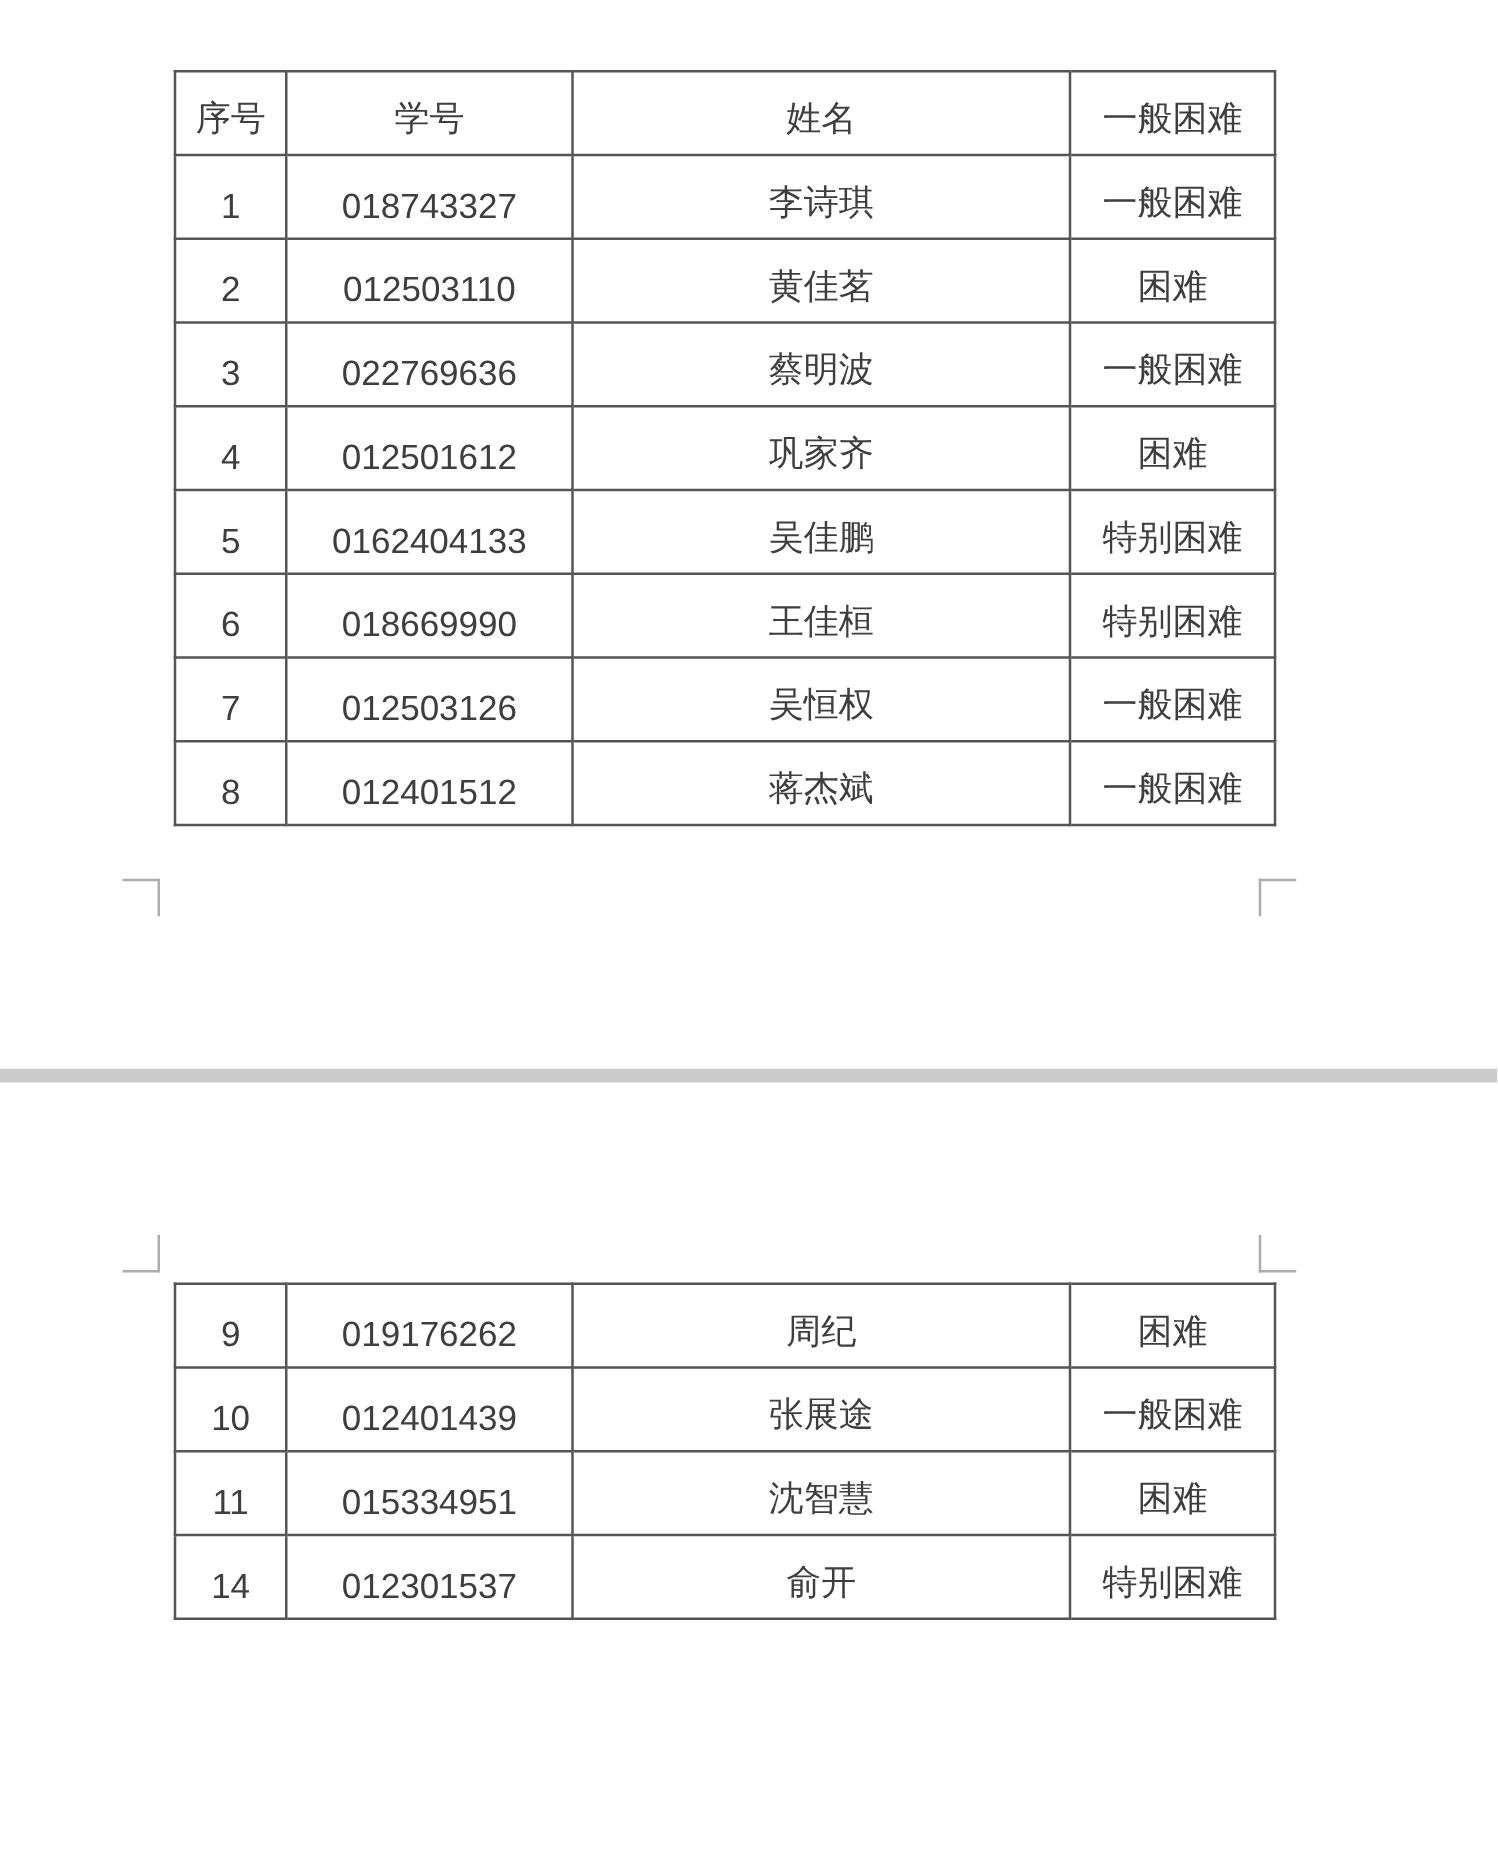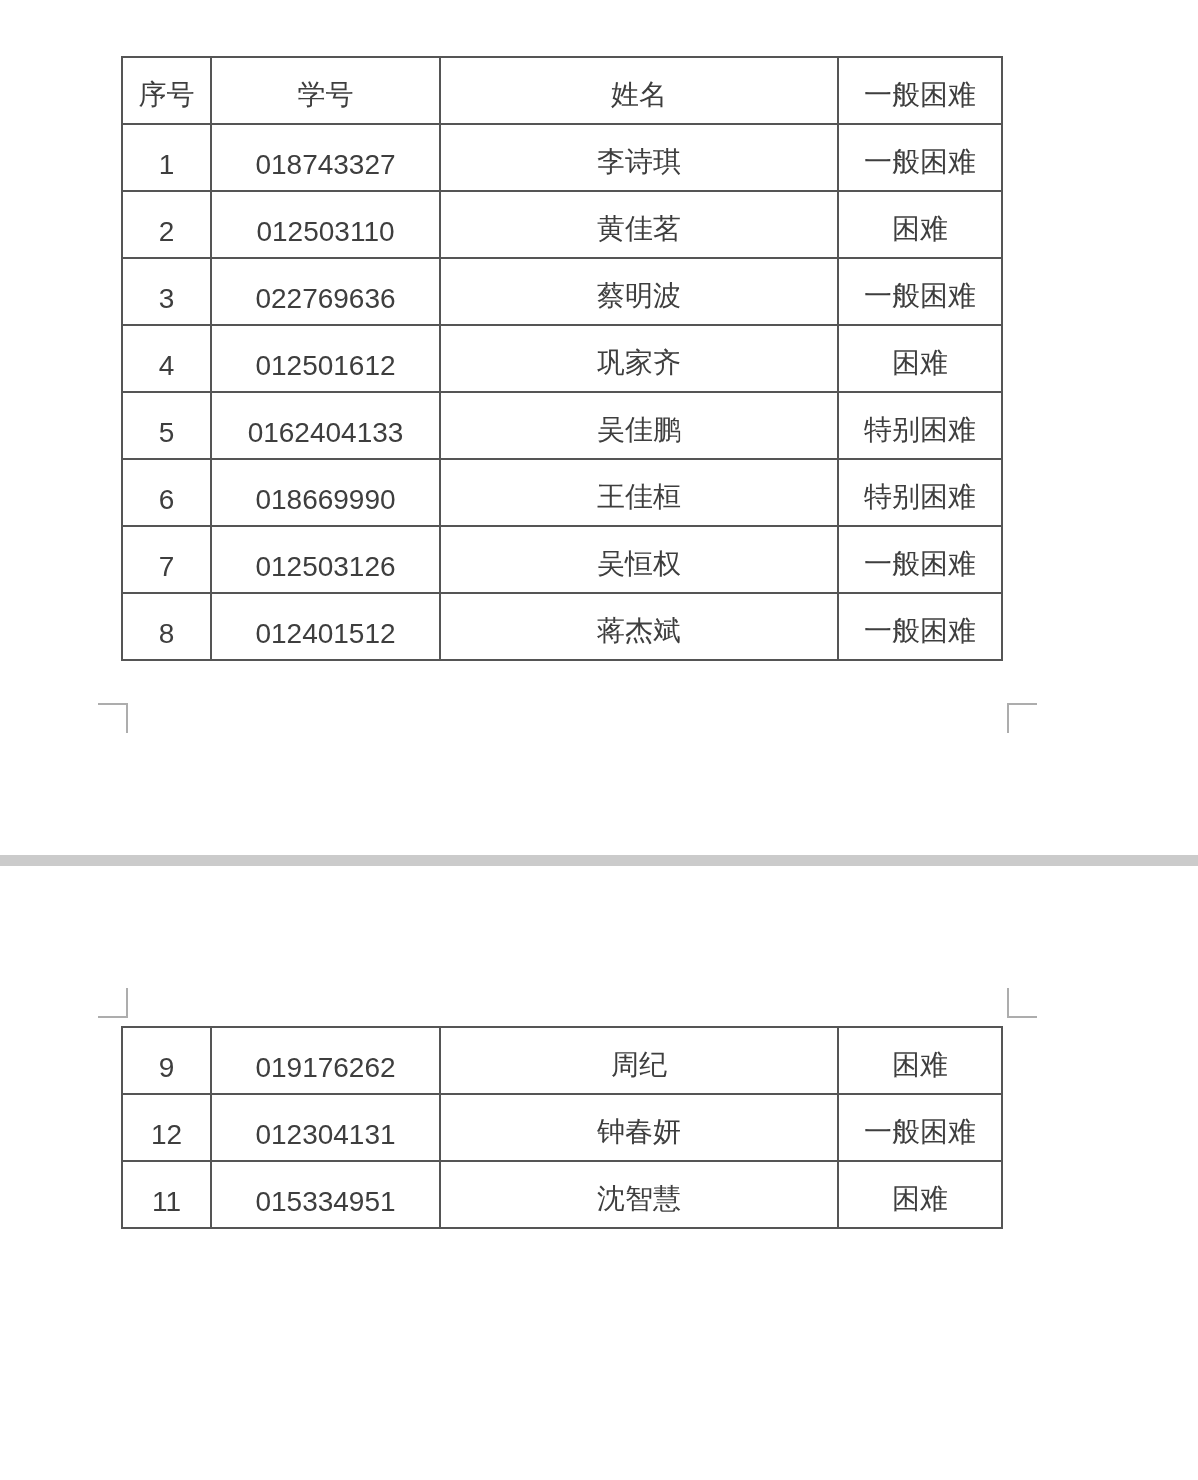--- a/index.html
+++ b/index.html
@@ -17,20 +17,21 @@
     height: 1480px;
     background: var(--page-bg);
     overflow: hidden;
     font-family: "Liberation Sans", "DejaVu Sans", sans-serif;
   }
   table.roster {
     position: absolute;
     border-collapse: collapse;
     table-layout: fixed;
     width: 880px;
+    margin-left: 18px;
   }
   #table-p1 { left: 121px; top: 56px; }
   #table-p2 { left: 121px; top: 1026px; }
   .roster th, .roster td {
     border: 2px solid var(--border);
     box-sizing: border-box;
     height: 67px;
     text-align: center;
     vertical-align: bottom;
     padding: 0 2px 9px 2px;
@@ -146,27 +147,33 @@
         <col style="width:164px">
     </colgroup>
     <tbody id="tbody-p2">
         <tr>
           <td>9</td>
           <td>019176262</td>
           <td>周纪</td>
           <td>困难</td>
         </tr>
         <tr>
-          <td>12</td>
-          <td>012304131</td>
-          <td>钟春妍</td>
+          <td>10</td>
+          <td>012401439</td>
+          <td>张展途</td>
           <td>一般困难</td>
         </tr>
         <tr>
           <td>11</td>
           <td>015334951</td>
           <td>沈智慧</td>
           <td>困难</td>
         </tr>
+        <tr>
+          <td>14</td>
+          <td>012301537</td>
+          <td>俞开</td>
+          <td>特别困难</td>
+        </tr>
       </tbody>
   </table>
 
 </div>
 
 </body></html>

